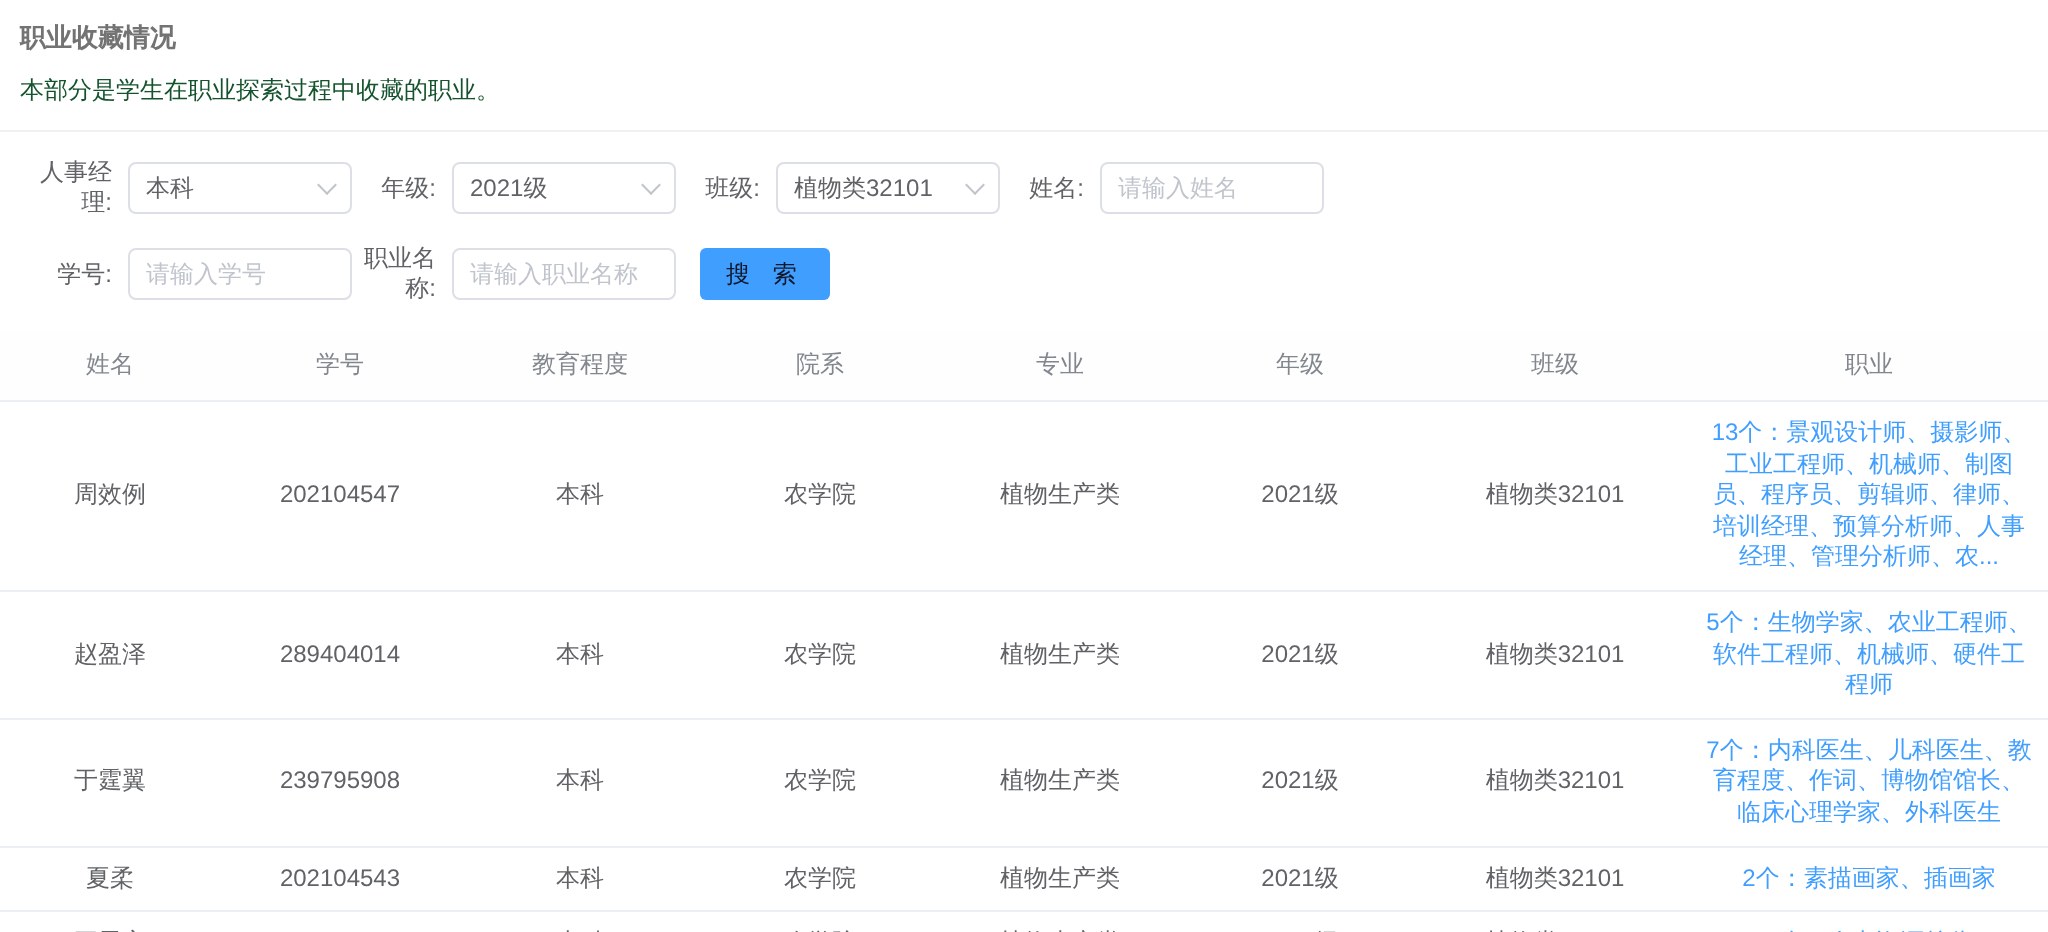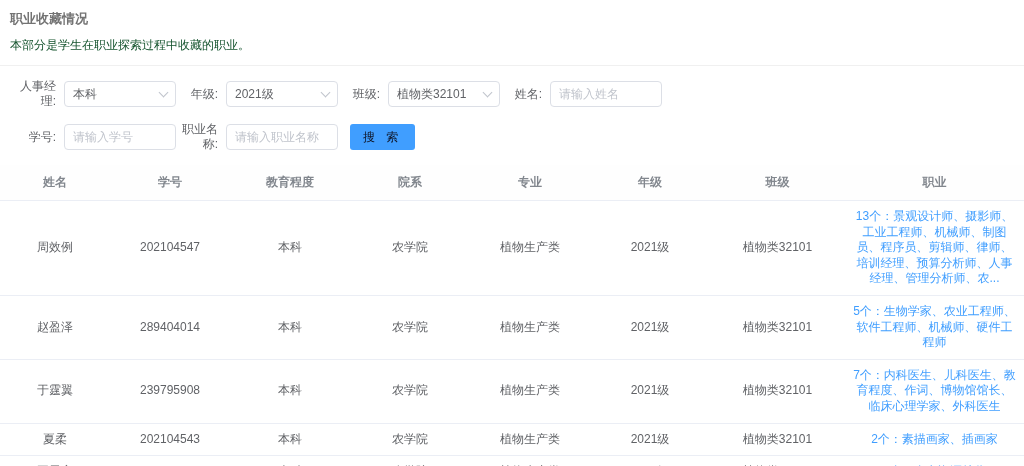--- a/index.html
+++ b/index.html
@@ -38,21 +38,21 @@
   }
   .text-input::placeholder { color:#c0c4cc; }
   .search-button {
     margin-left:12px; height:26px; padding:0 13px; border:none; border-radius:3px;
     background:#409eff; color:#0f172a; font-size:12px; cursor:pointer;
     letter-spacing:4px; font-family:inherit;
   }
 
   table { width:1024px; border-collapse:collapse; table-layout:fixed; }
   thead th {
-    font-size:12px; font-weight:bold; color:#82878e;
+    font-size:12px; font-weight:normal; color:#82878e;
     padding:9px 4px; border-bottom:1px solid #ebeef5; text-align:center;
     background:#fefefe;
   }
   tbody td {
     font-size:12px; color:#606266; padding:8px 6px;
     border-bottom:1px solid #ebeef5; text-align:center; vertical-align:middle;
     line-height:1.3; word-break:break-all;
   }
   td.career-cell { color:#409eff; cursor:pointer; }
 </style>

